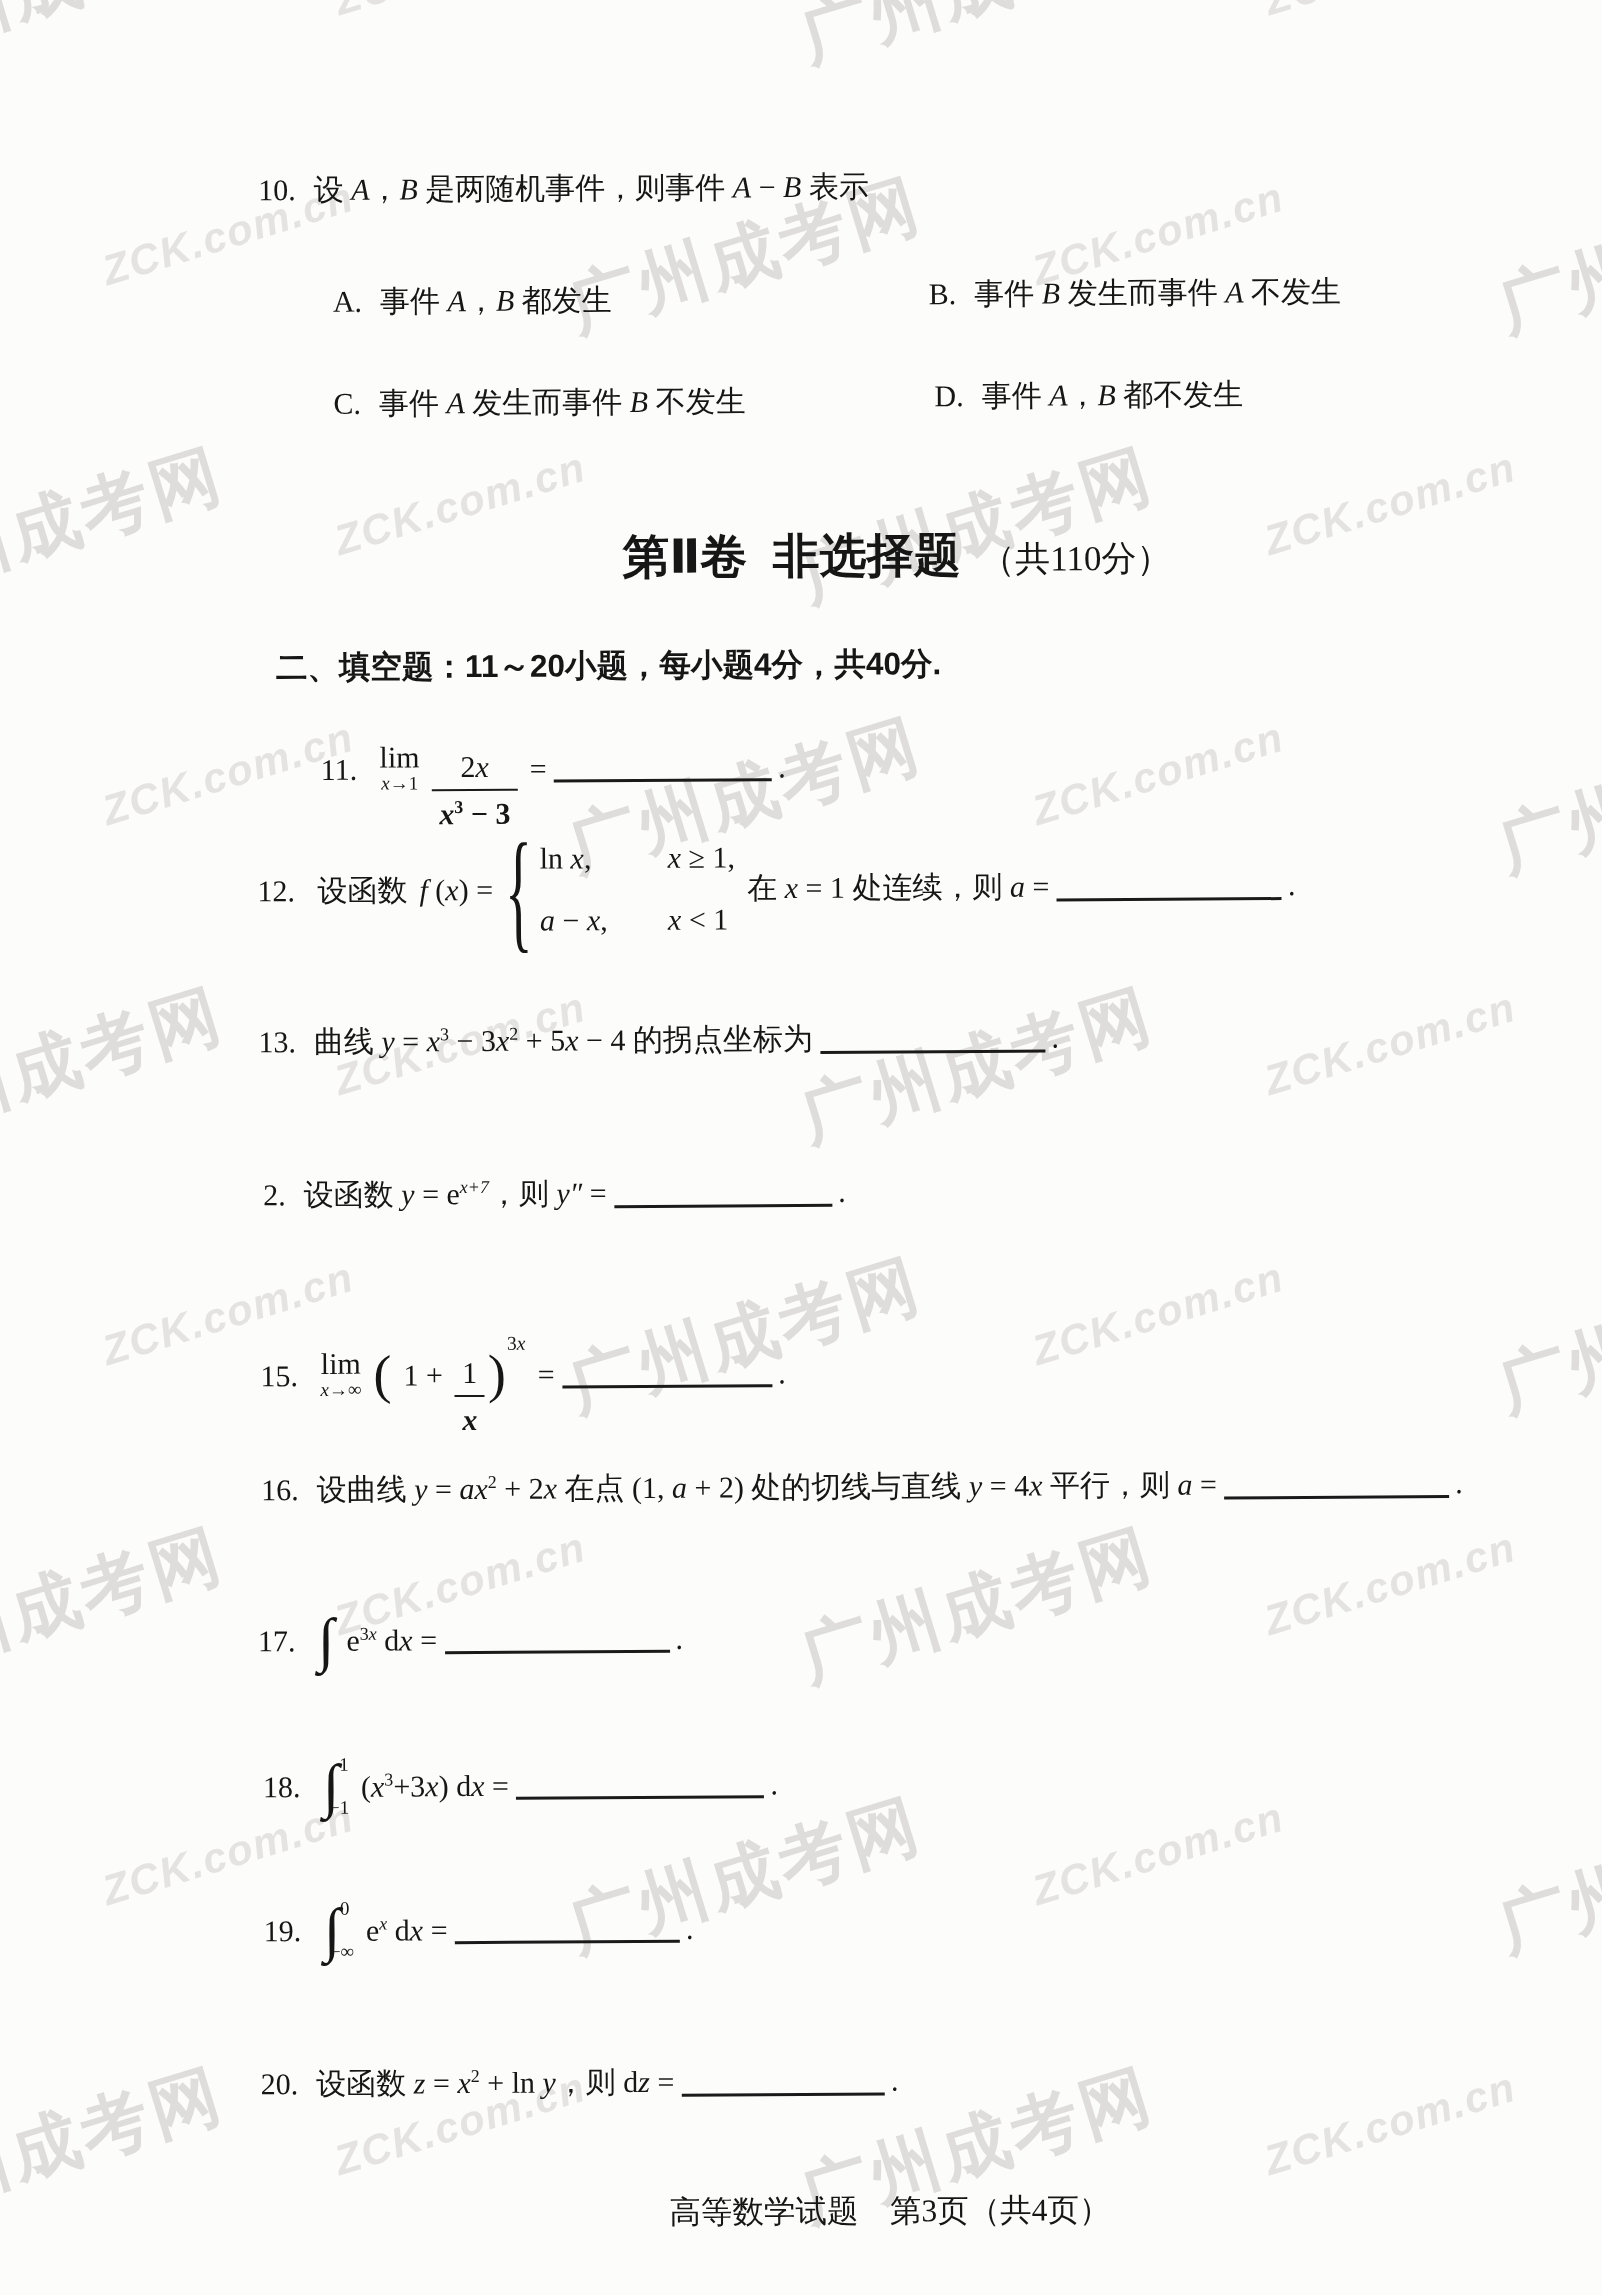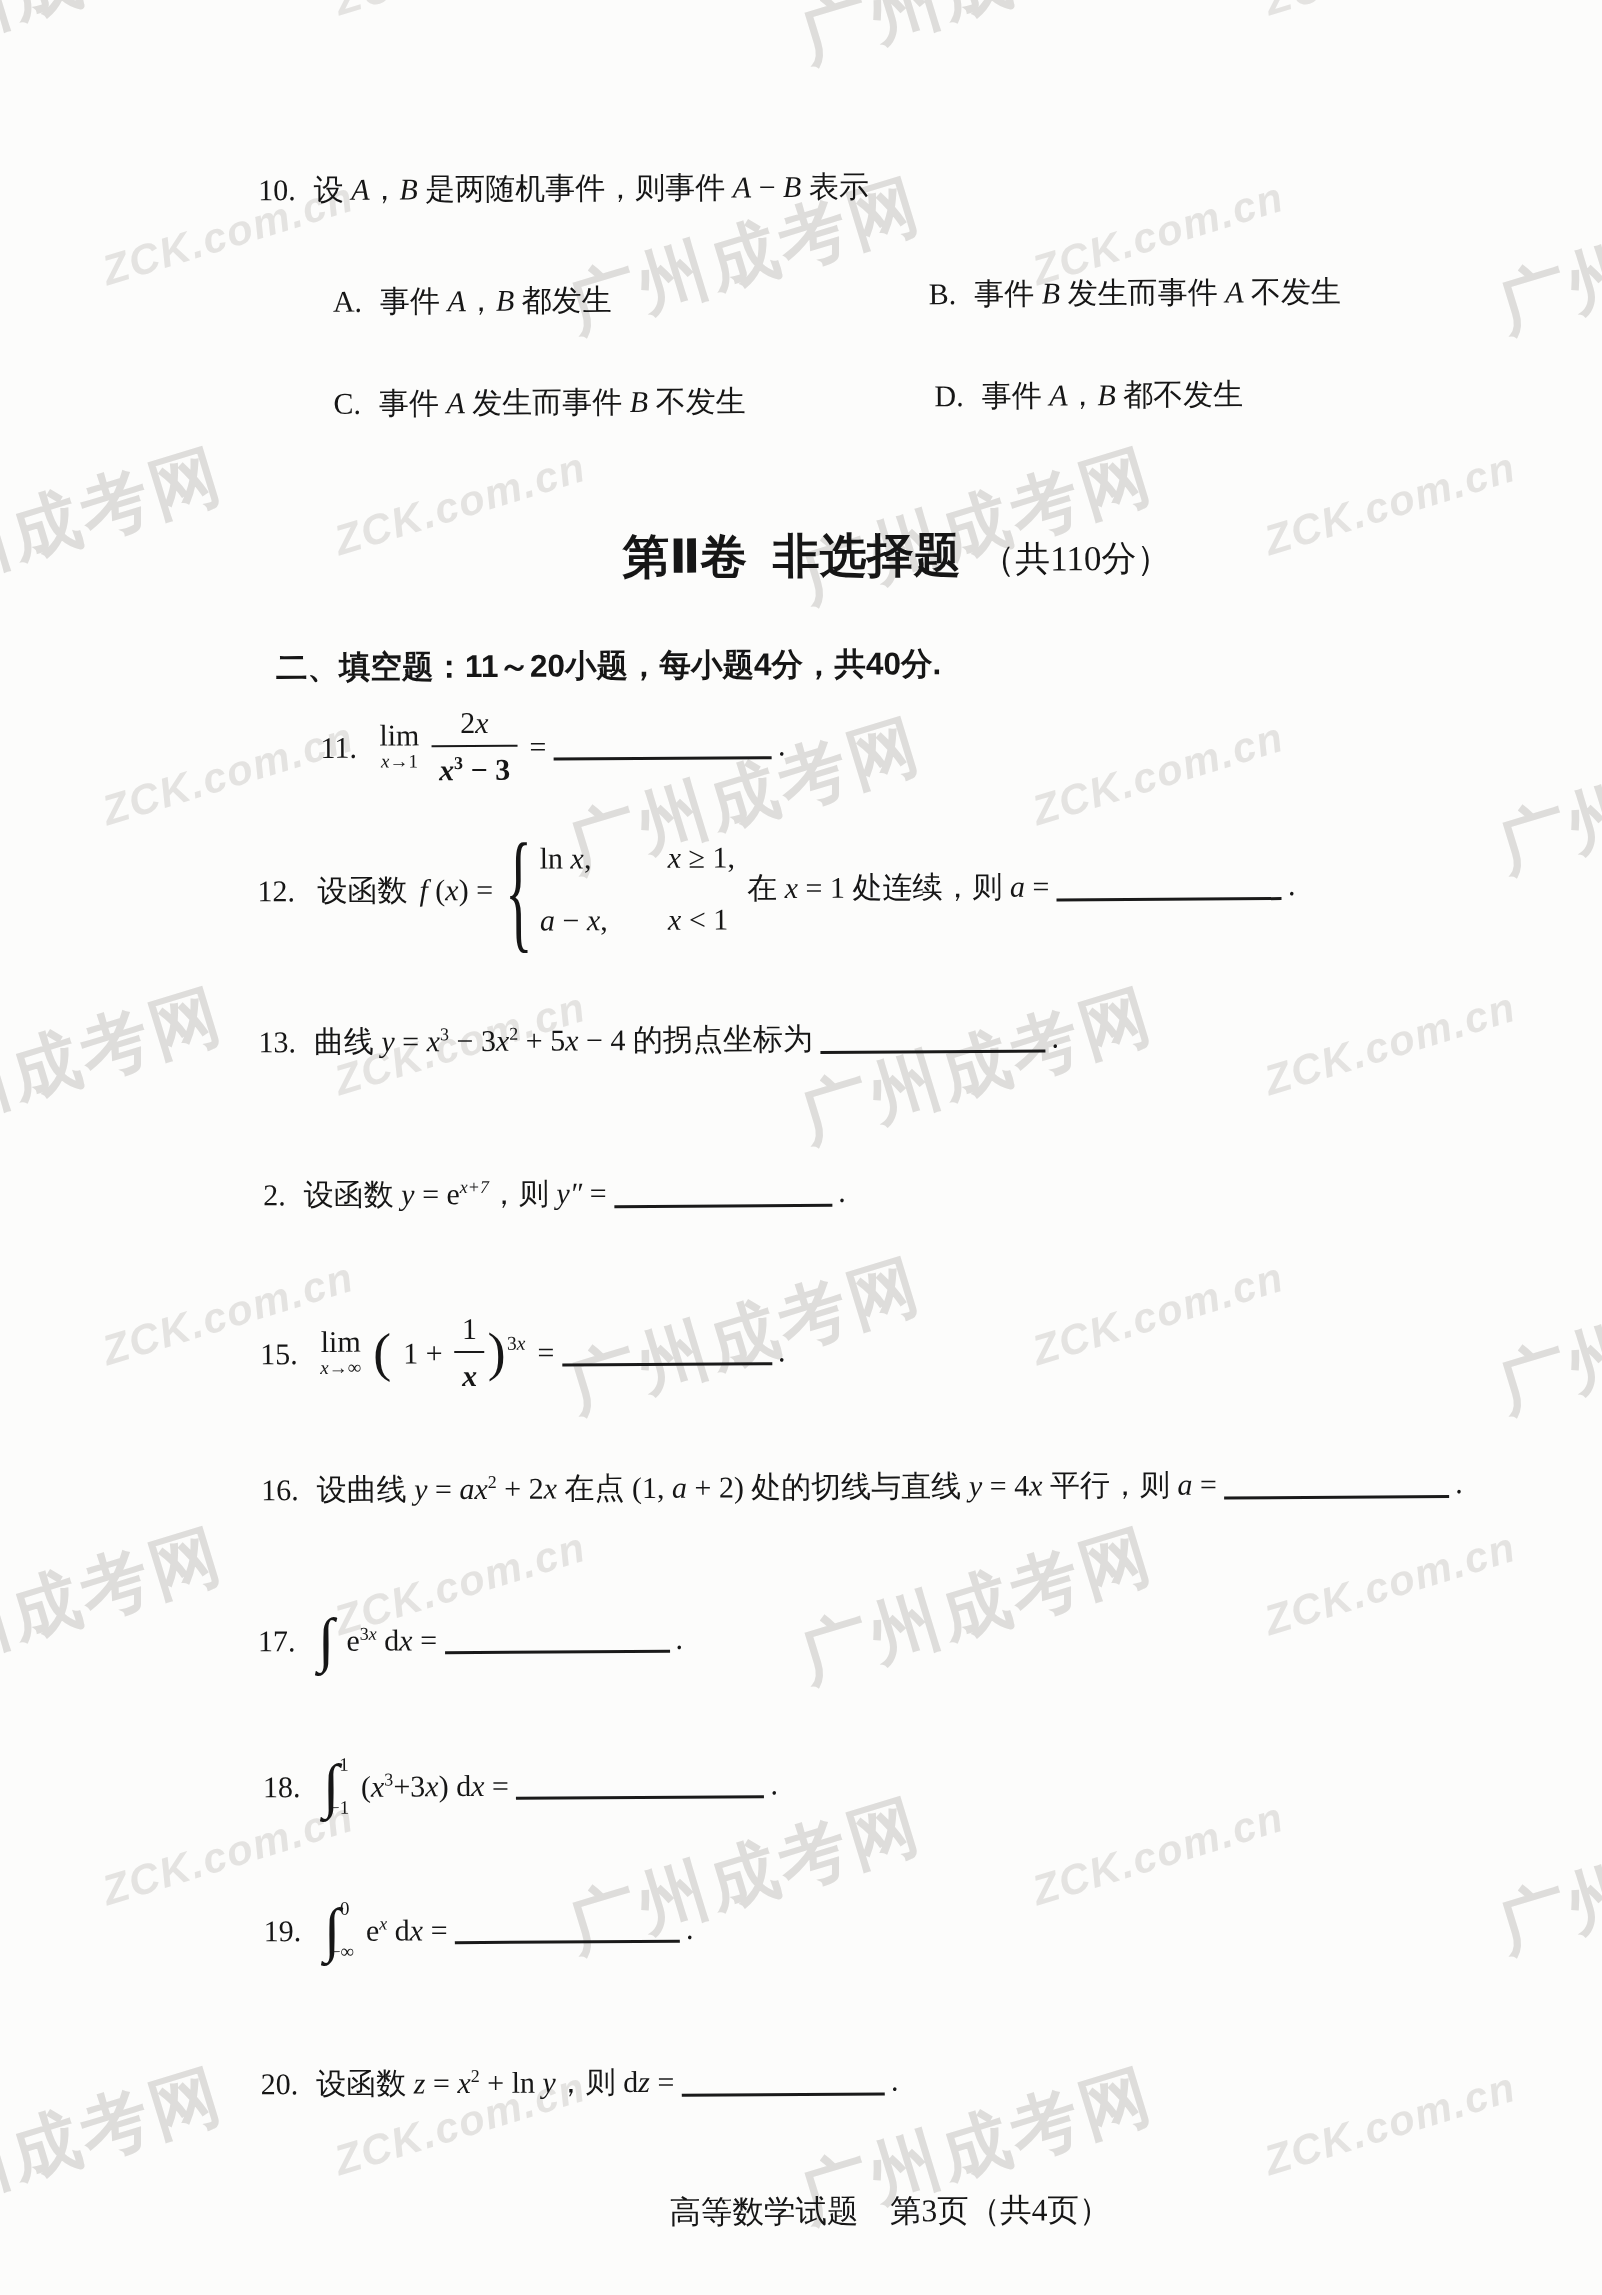--- a/index.html
+++ b/index.html
@@ -19,21 +19,21 @@
   #content{position:absolute;inset:0;z-index:1;transform:rotate(-0.35deg);}
   .block{position:absolute;white-space:nowrap;line-height:1.3;}
   .row{display:flex;align-items:center;}
   .row > * + *{margin-left:12px;}
   .qno{margin-right:10.5px;}
   .it{font-style:italic;}
   sup{font-size:60%;}
   .bl{display:inline-block;height:6px;border-bottom:3px solid #1a1a1a;margin:0 6px -4.5px 7.5px;}
   
   .frac{display:inline-block;text-align:center;vertical-align:middle;}
-  .fnum{display:block;padding:0 7.5px 3px;}
+  .fnum{display:block;padding:0 7.5px 3px;margin-top:44px;}
   .fden{display:block;border-top:2.3px solid #1a1a1a;padding:3px 7.5px 0;font-weight:bold;}
   
   .lim{display:inline-block;text-align:center;}
   .lw{display:block;line-height:1;}
   .ls{display:block;font-size:19px;line-height:1.1;margin-top:1.5px;}
   
   .cases{display:inline-flex;align-items:center;}
   .cbrace{font-size:57px;font-weight:300;display:inline-block;transform:scaleY(2.35);line-height:1;margin-right:7.5px;}
   .crows{display:inline-block;}
   .crow{display:block;line-height:1.2;}

